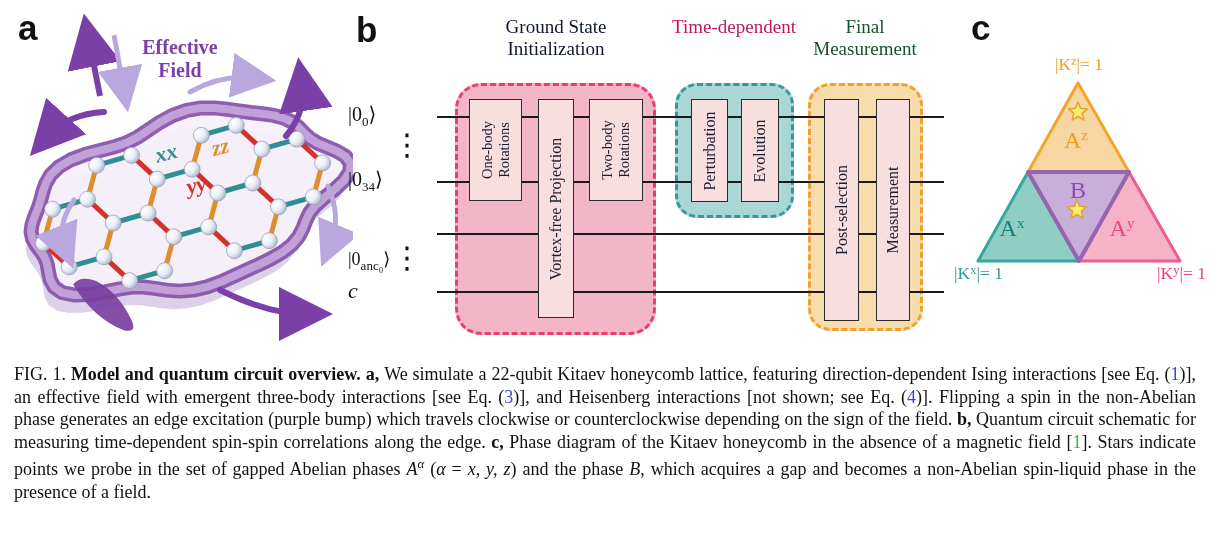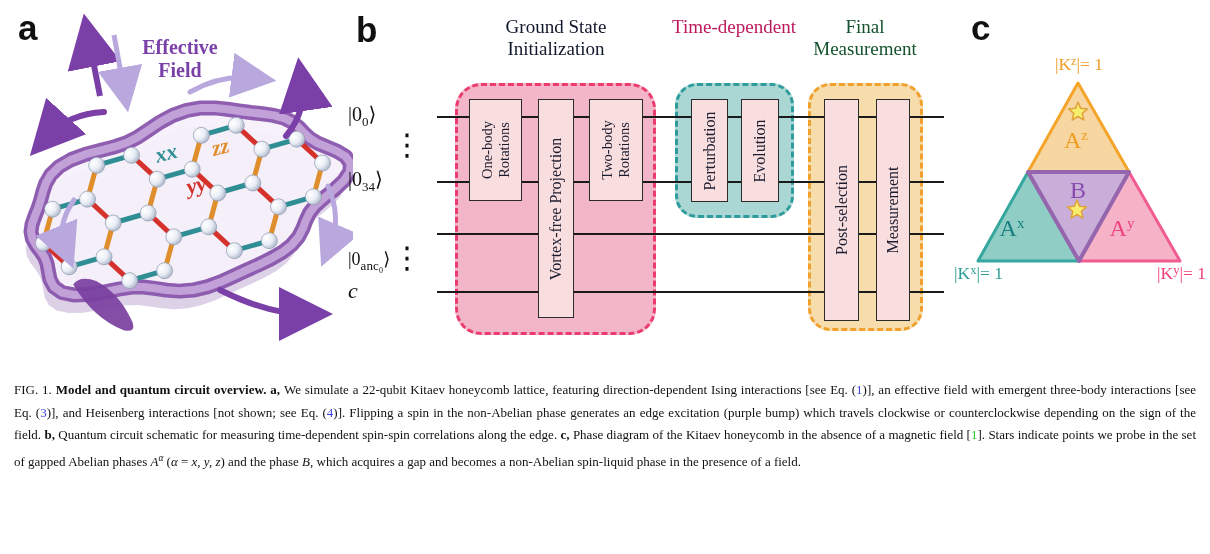--- a/index.html
+++ b/index.html
@@ -29,22 +29,22 @@
   .vdots{position:absolute;left:392px;width:26px;text-align:center;
         font-size:30px;color:#111;line-height:1;}
   .gate{position:absolute;background:#f8dede;border:1.6px solid #2b2b2b;
         box-sizing:border-box;}
   .gate-label{position:absolute;left:50%;top:50%;
         transform:translate(-50%,-50%) rotate(-90deg);
         font-size:16px;color:#1c1c30;white-space:nowrap;text-align:center;
         line-height:1.15;}
   .gate-label.two{font-size:14.5px;white-space:nowrap;}
   
-  #caption{position:absolute;left:14px;top:379px;width:1182px;
-        font-size:13px;line-height:22.5px;color:#111;text-align:justify;}
+  #caption{position:absolute;left:14px;top:363px;width:1182px;
+        font-size:18px;line-height:22.5px;color:#111;text-align:justify;}
   .seg-b{font-weight:bold;}
   .seg-blue{color:#3a43e0;}
   .seg-green{color:#24c532;}
   .seg-i{font-style:italic;}
   .seg-sup{font-style:italic;vertical-align:super;font-size:0.72em;}
   svg{position:absolute;}
 </style>
 </head>
 <body>
 

